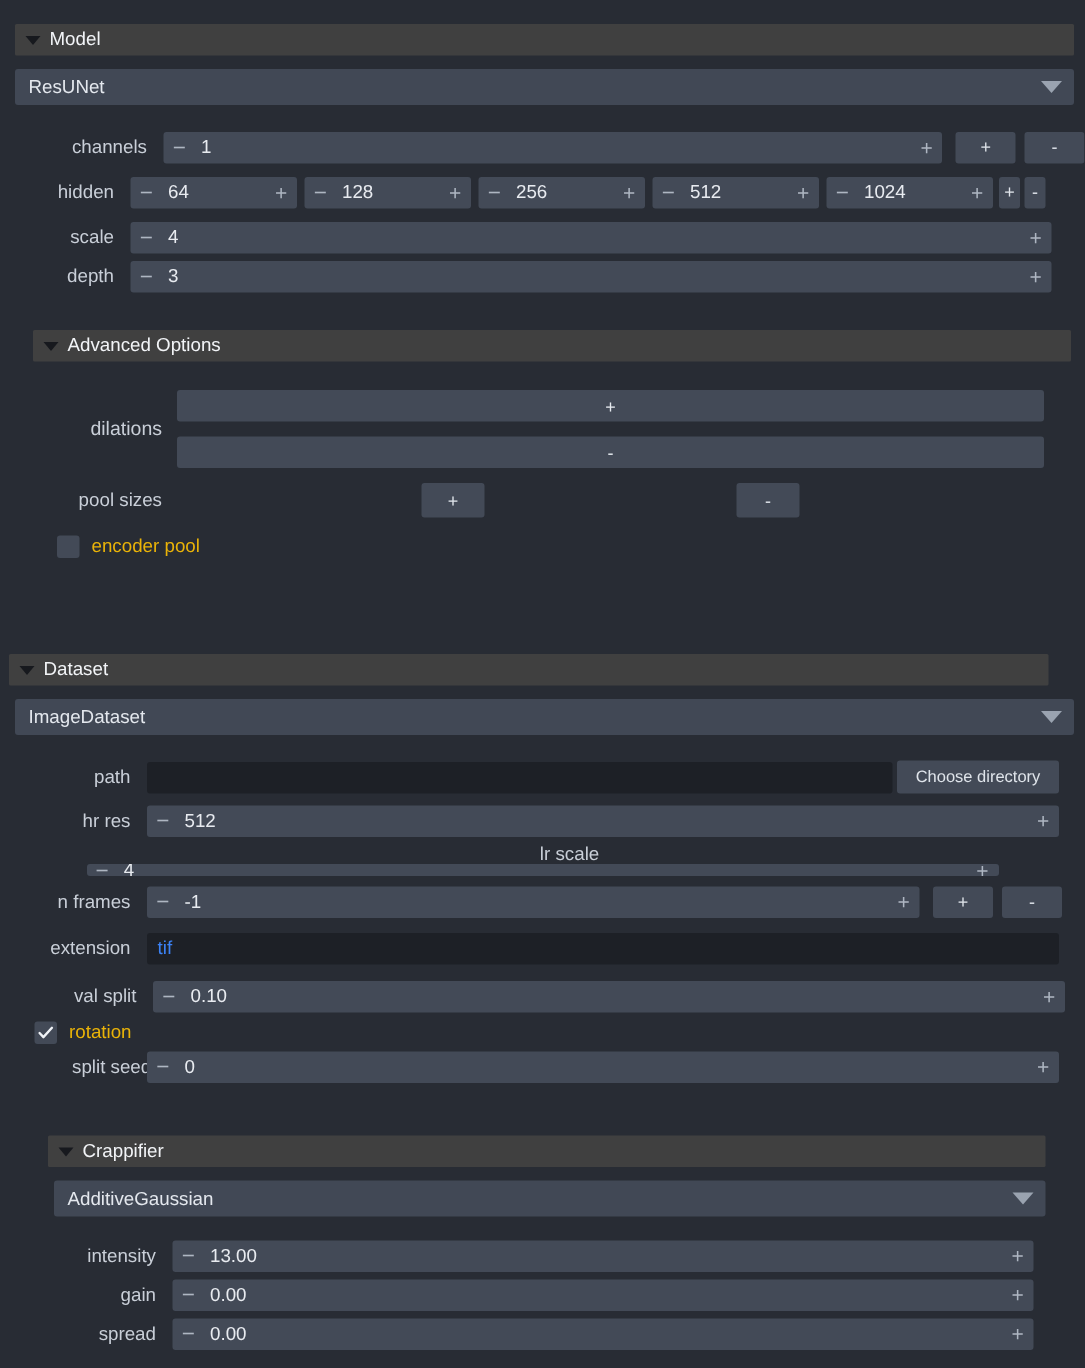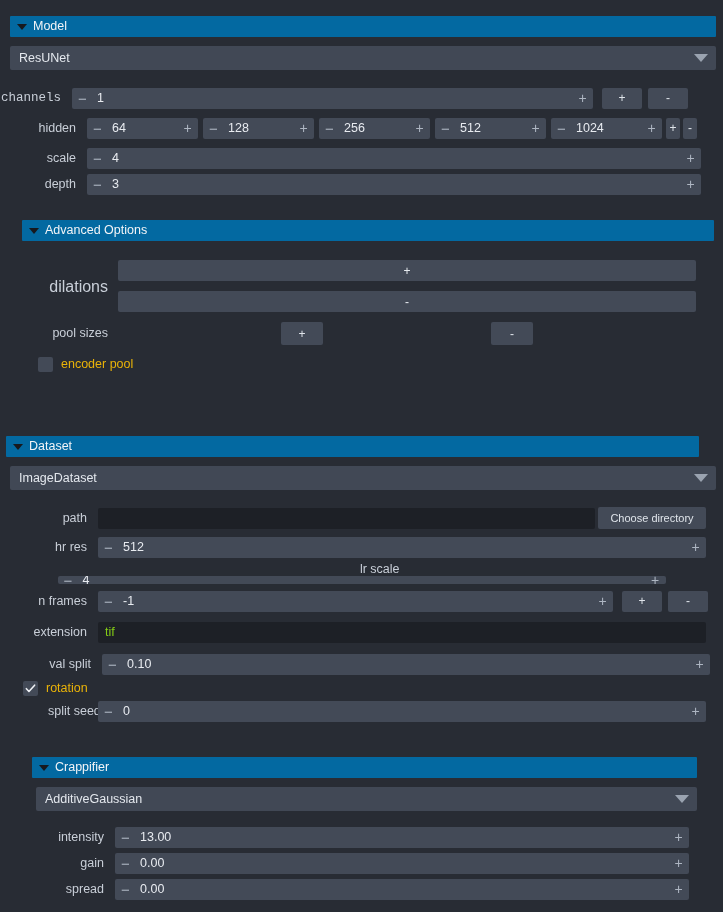--- a/index.html
+++ b/index.html
@@ -18,21 +18,21 @@
 
   .app {
     position: relative;
     width: 723px;
     height: 912px;
     background: #282c34;
   }
 
   
   .section-header {
-    background: #0369a1;
+    background: #404040;
     color: #f2f4f7;
     font-size: 12.5px;
     height: 21px;
     line-height: 21px;
     display: flex;
     align-items: center;
     padding: 0 0 0 7px;
     box-sizing: border-box;
     border-radius: 1px;
     user-select: none;
@@ -132,21 +132,21 @@
     user-select: none;
   }
 
   
   .textin {
     background: #1d2026;
     height: 21px;
     display: flex;
     align-items: center;
     font-size: 12.5px;
-    color: #84cc16;
+    color: #3b82f6;
     padding-left: 7px;
     box-sizing: border-box;
     border-radius: 2px;
   }
 
   
   .checkrow {
     display: flex;
     align-items: center;
     height: 22px;
@@ -201,21 +201,21 @@
       <span>Model</span>
     </div>
   </div>
 
   <div class="abs combo" style="left:10px; top:46px; width:706px;">
     <span>ResUNet</span>
     <span class="caret"></span>
   </div>
 
   <div class="abs row" style="left:0px; top:87px; width:723px; margin:0;">
-    <div class="lbl" style="width:72px;font-family:Liberation Mono, monospace;">channels</div>
+    <div class="lbl" style="width:109px;">channels</div>
     <div class="spin" style="width:521px;">
       <span class="minus">−</span>
       <span class="val">1</span>
       <span class="plus">+</span>
     </div>
     <div class="btn" style="width:40px; margin-left:9px;">+</div>
     <div class="btn" style="width:40px; margin-left:6px;">-</div>
   </div>
 
   <div class="abs row" style="left:0px; top:117px; width:723px; margin:0;">
@@ -267,21 +267,21 @@
     </div>
   </div>
 
   <div class="abs" style="left:22px; top:220px; width:692px;">
     <div class="section-header">
       <span class="tri"></span>
       <span>Advanced Options</span>
     </div>
   </div>
 
-  <div class="abs" style="left:0px; top:278px; width:108px; text-align:right; font-size:16px; color:#c9cfd8;">dilations</div>
+  <div class="abs" style="left:0px; top:278px; width:108px; text-align:right; font-size:13px; color:#c9cfd8;">dilations</div>
 
   <div class="abs widebtn" style="left:118px; top:260px; width:578px;">+</div>
   <div class="abs widebtn" style="left:118px; top:291px; width:578px;">-</div>
 
   <div class="abs" style="left:0px; top:326px; width:108px; text-align:right; font-size:12.5px; color:#c9cfd8;">pool sizes</div>
   <div class="abs btn" style="left:281px; top:322px; width:42px; height:23px;">+</div>
   <div class="abs btn" style="left:491px; top:322px; width:42px; height:23px;">-</div>
 
   <div class="abs checkrow" style="left:38px; top:353px;">
     <div class="cbox"></div>

